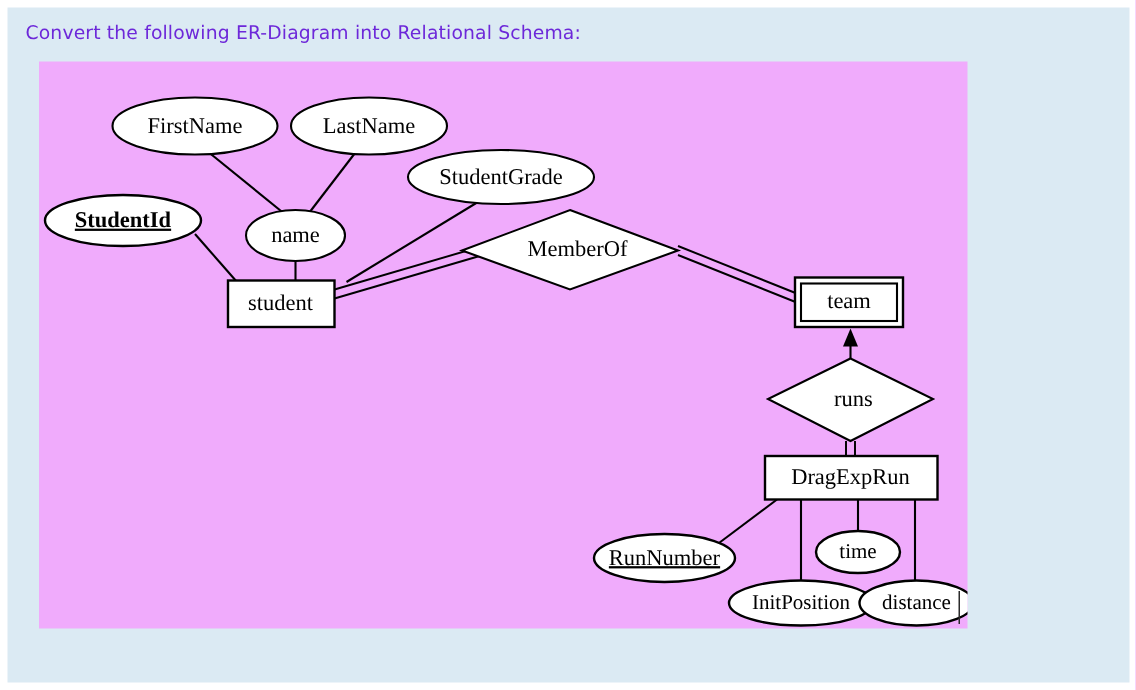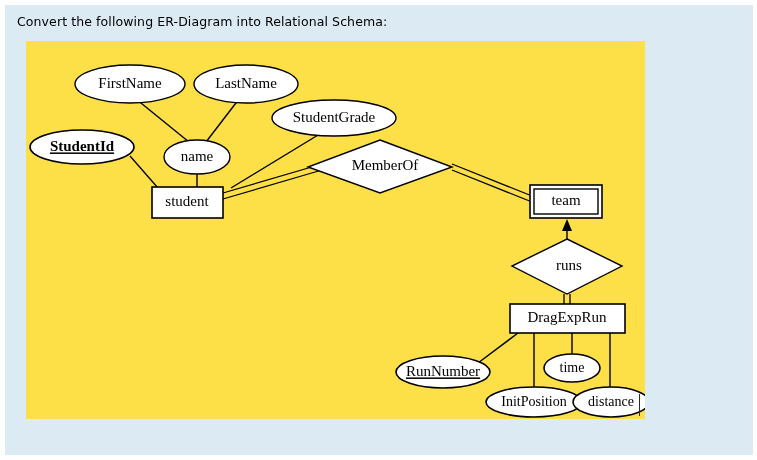--- a/index.html
+++ b/index.html
@@ -12,26 +12,26 @@
   #root{position:relative;width:757px;height:460px;}
 
   .panel-blue{
     position:absolute;left:5px;top:5px;width:748px;height:450px;
     background:#dbeaf3;
   }
 
   .prompt{
     position:absolute;left:17px;top:14px;
     font-family:"DejaVu Sans", sans-serif;
-    font-size:12.5px;color:#000000;letter-spacing:0.1px;white-space:nowrap;
+    font-size:12.5px;color:#6d28d9;letter-spacing:0.1px;white-space:nowrap;
   }
 
   .canvas{
     position:absolute;left:26px;top:41px;width:619px;height:378px;
-    background:#fde047;
+    background:#f0abfc;
   }
   .canvas svg{display:block;}
 
   .caret{
     position:absolute;left:639px;top:394px;width:1px;height:22px;background:#2b2b2b;
   }
 
   
   .er-text{
     font-family:"Liberation Serif","DejaVu Serif",serif;

